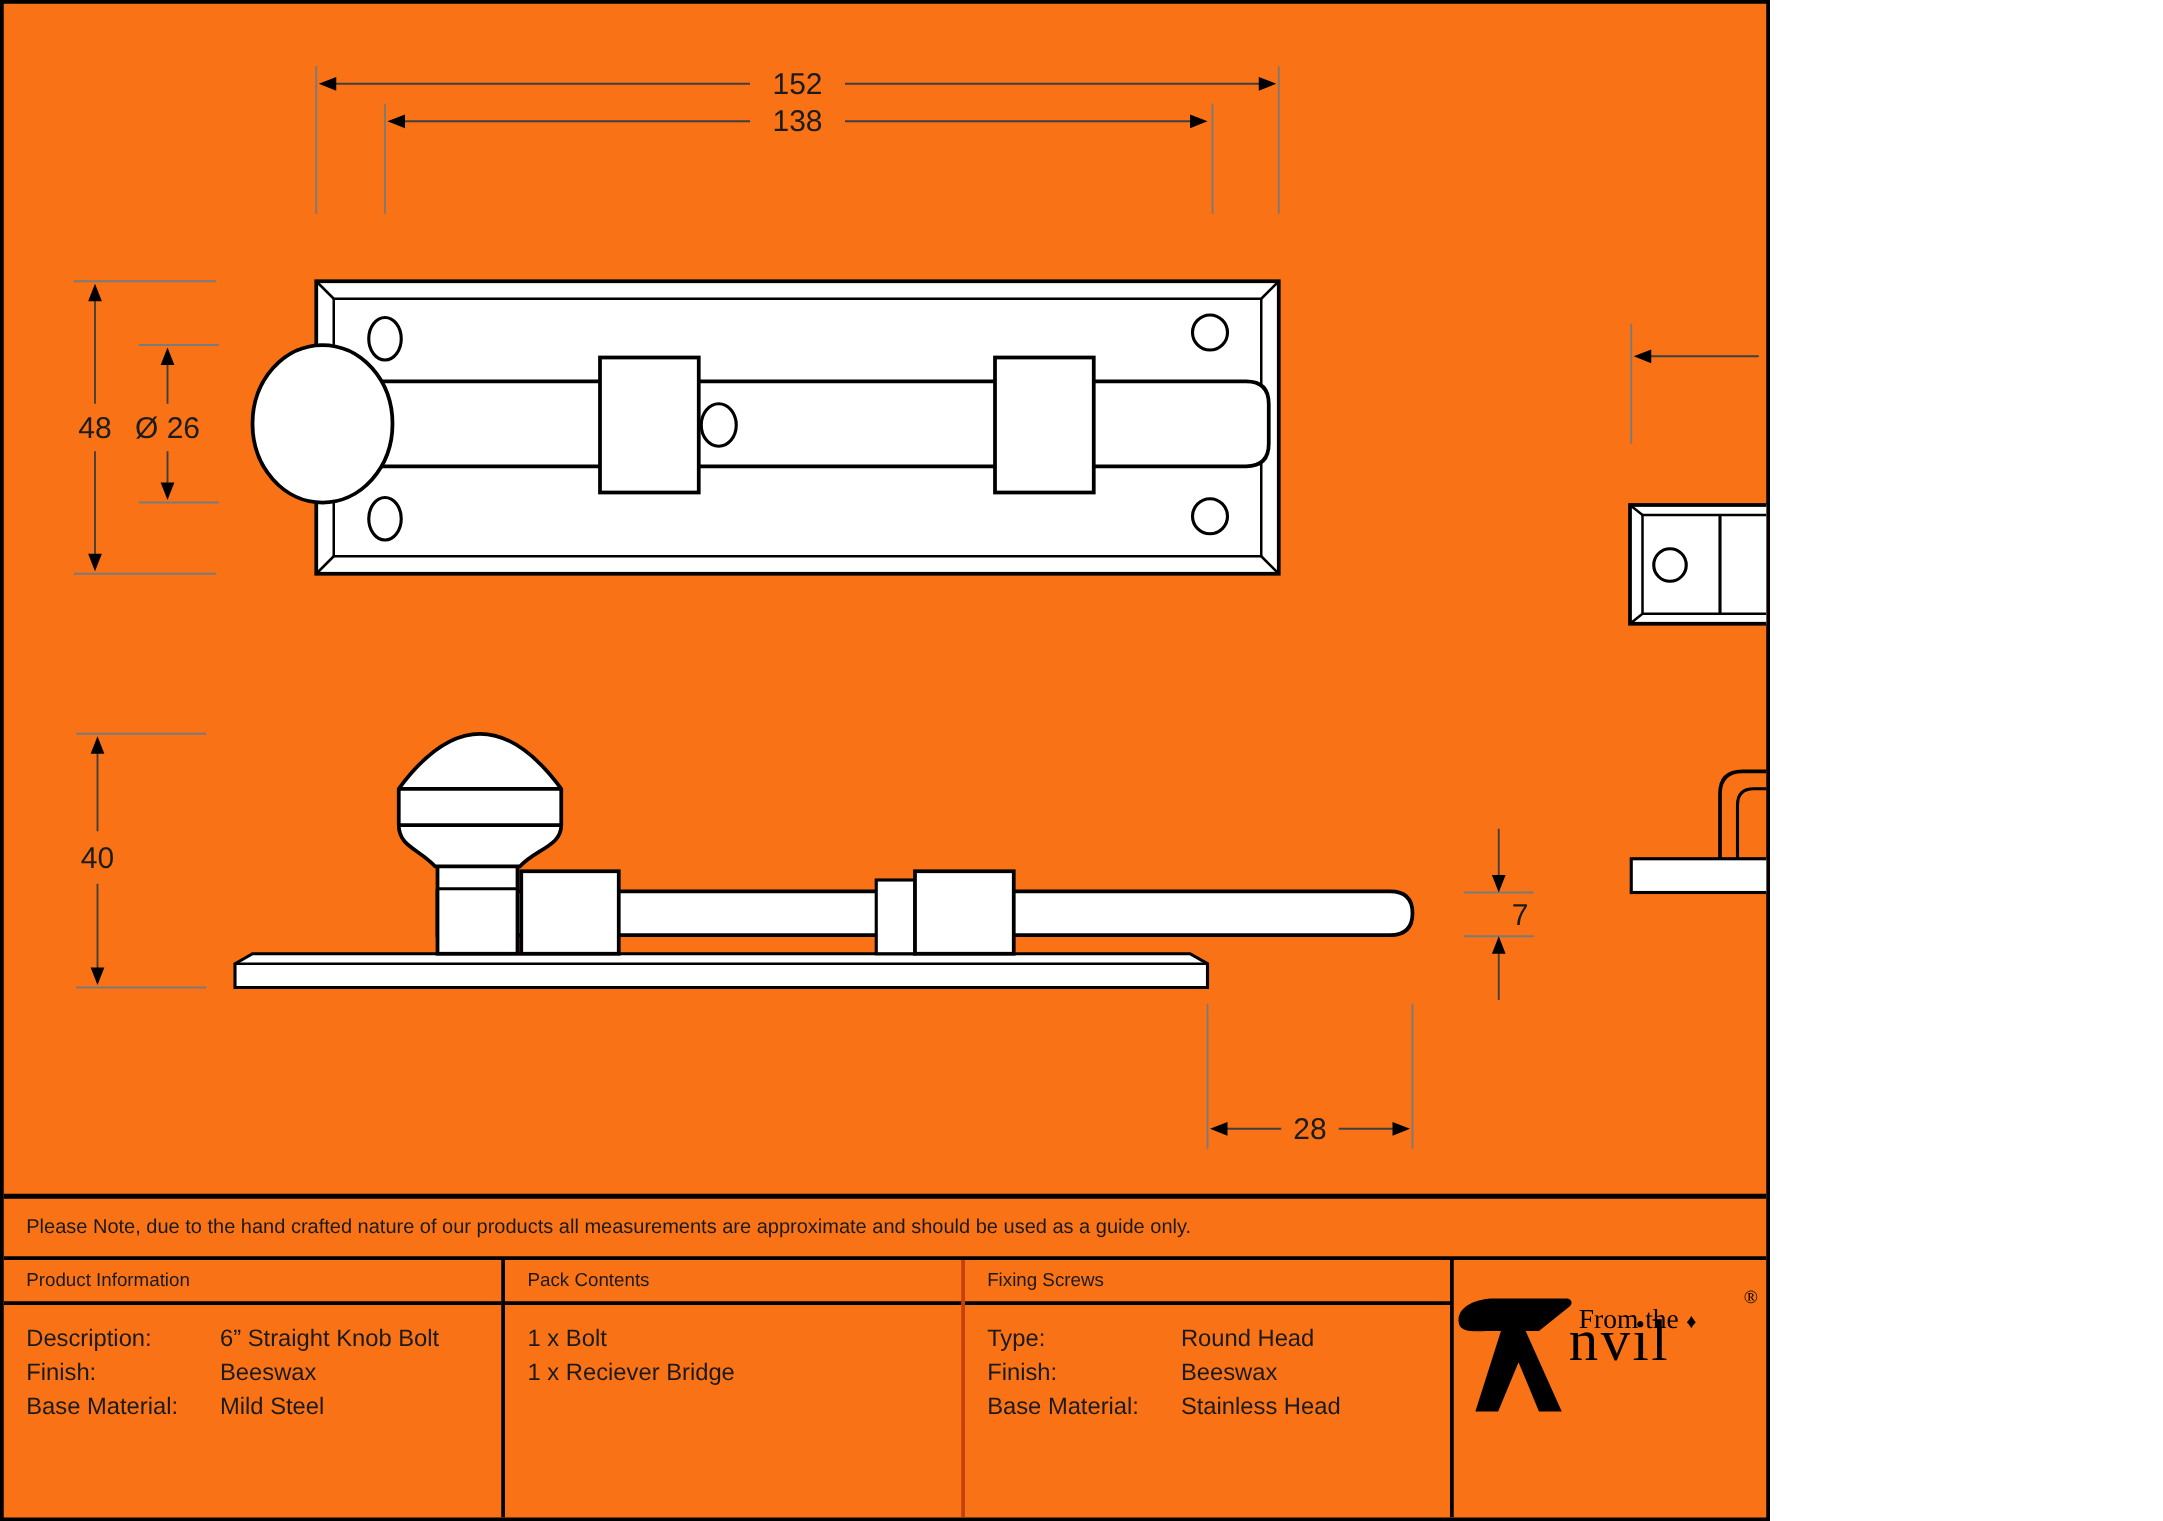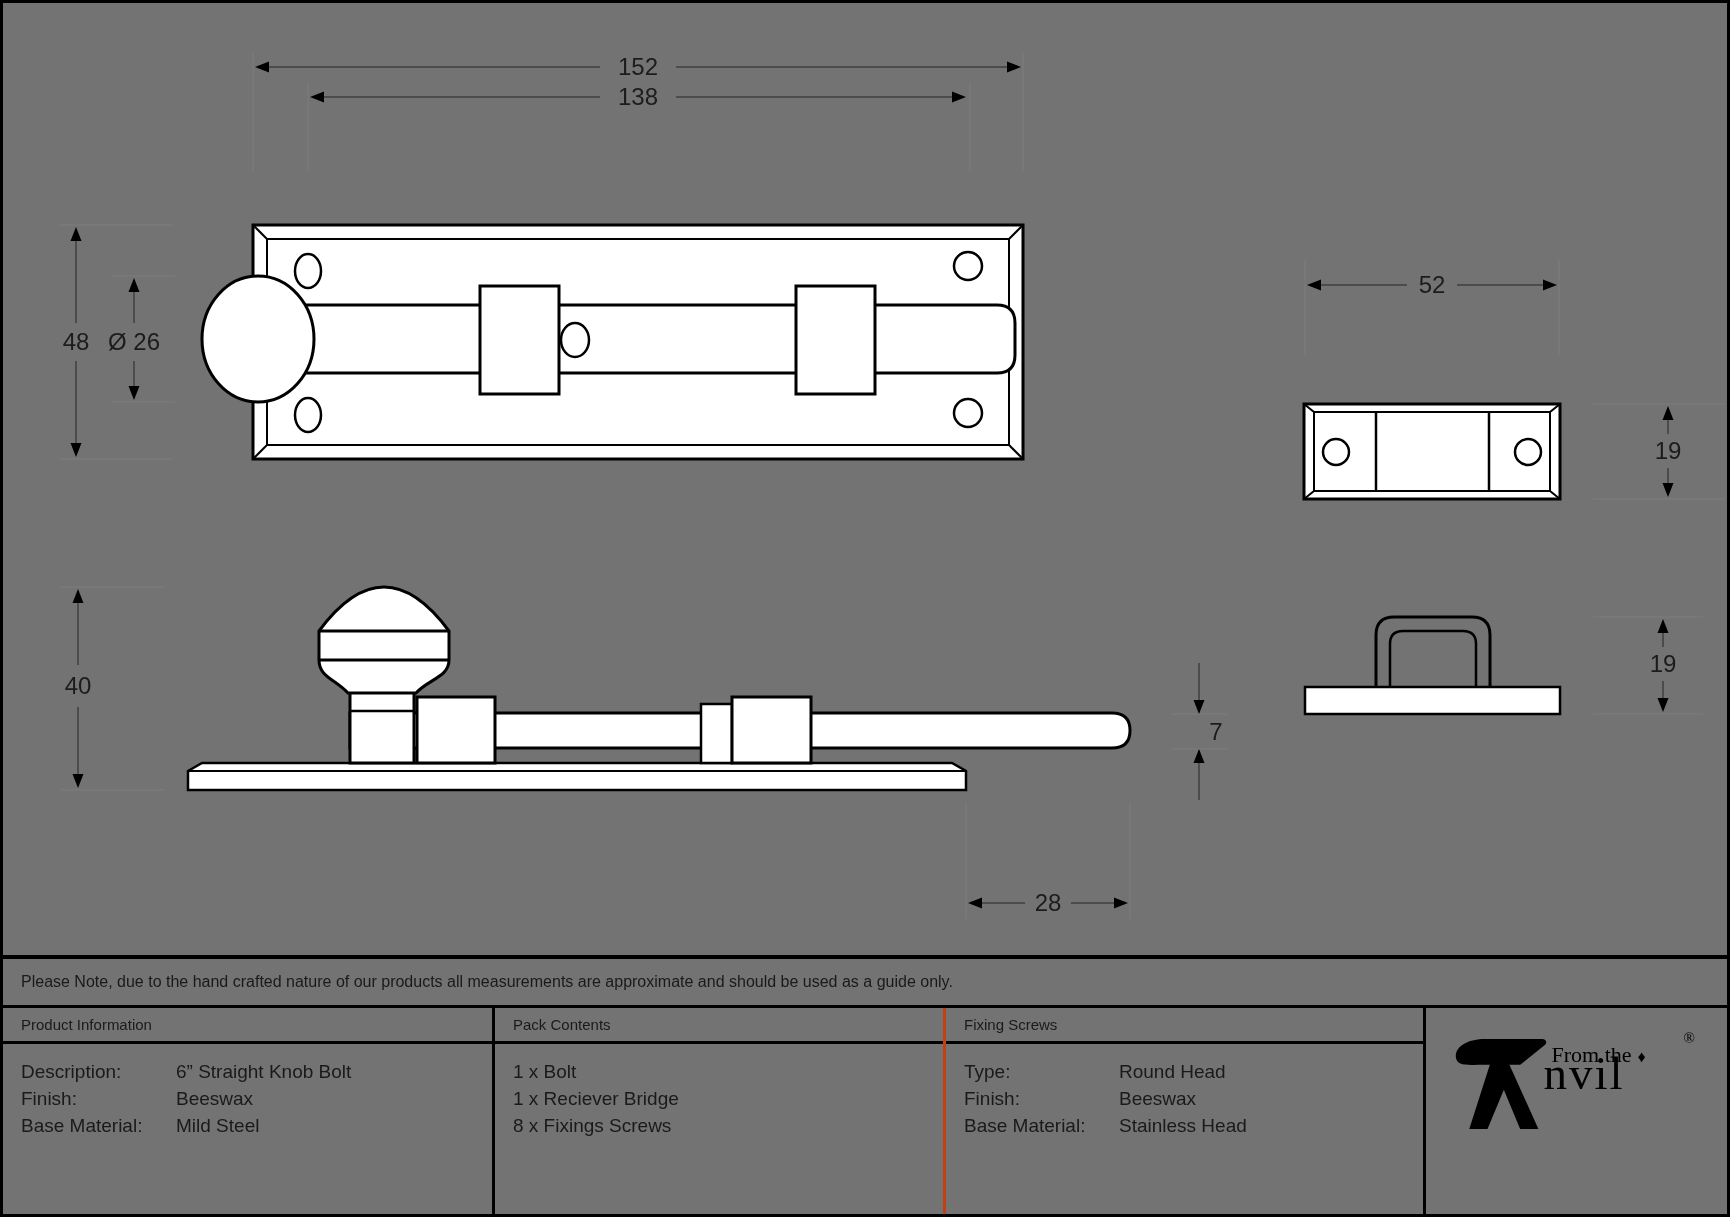--- a/index.html
+++ b/index.html
@@ -1,21 +1,21 @@
 <!DOCTYPE html>
 <html><head>
 <meta charset="utf-8">
 <style>
   html,body{margin:0;padding:0;background:#fff;}
   .sheet{
     position:relative;
-    width:1730px;height:1217px;
+    width:1416px;height:1217px;
     box-sizing:border-box;
     border:3px solid #000;
-    background:#737373;
+    background:#f97316;
     font-family:"Liberation Sans", sans-serif;
     color:#1a1a1a;
     overflow:hidden;
   }
   .drawing{position:absolute;left:0;top:0;}
   svg text{fill:#1c1c1c;font-family:"Liberation Sans",sans-serif;}
   .dimtext{font-size:24px;}
   
   .tablearea{
     position:absolute;left:0;right:0;bottom:0;top:952px;
@@ -251,21 +251,20 @@
             <span class="v">Mild Steel</span>
           </div>
         </div>
       </div>
 
       <div class="col c2">
         <div class="colheader">Pack Contents</div>
         <div class="colbody">
           <div class="listrow">1 x Bolt</div>
           <div class="listrow">1 x Reciever Bridge</div>
-          <div class="listrow">8 x Fixings Screws</div>
         </div>
       </div>
 
       <div class="col c3">
         <div class="colheader">Fixing Screws</div>
         <div class="colbody">
           <div class="kvrow">
             <span class="k">Type:</span>
             <span class="v">Round Head</span>
           </div>

